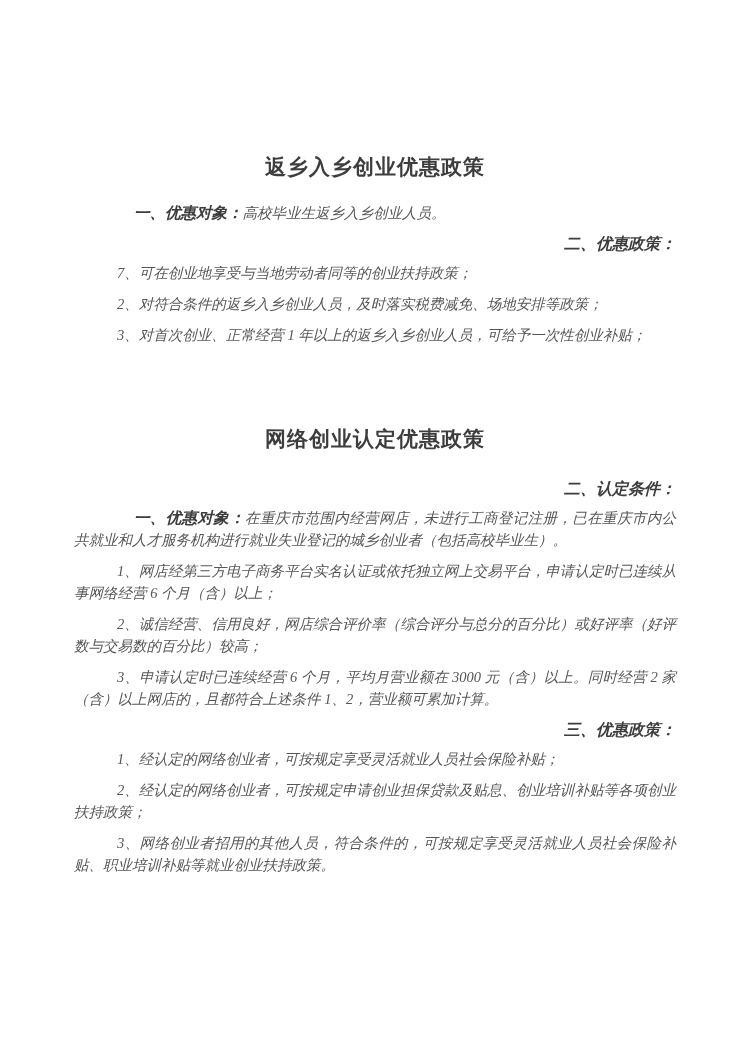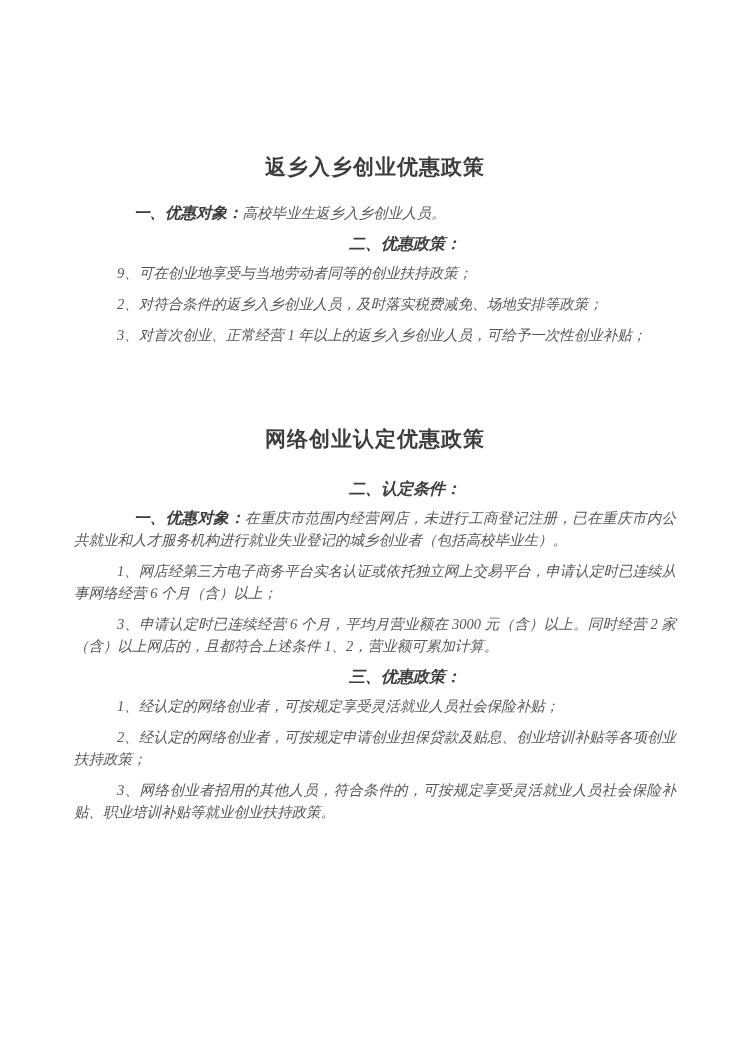--- a/index.html
+++ b/index.html
@@ -43,21 +43,21 @@
   .para.mixed {
     text-indent: 60px;
   }
   .para.head {
     font-family: "Liberation Sans", sans-serif;
     font-size: 16px;
     font-weight: 700;
     color: #3d3d3d;
     text-indent: 60px;
     margin-bottom: 7px;
-    text-align: center;
+    text-align: right;
   }
   .para.item {
     text-indent: 43px;
   }
   .lead {
     font-family: "Liberation Sans", sans-serif;
     font-size: 15.5px;
     font-weight: 700;
     color: #3d3d3d;
   }
@@ -67,33 +67,34 @@
 
 <div class="page">
 
   <div>
     <div class="doc-title">返乡入乡创业优惠政策</div>
 
     <div class="para mixed"><span class="lead">一、优惠对象：</span><span>高校毕业生返乡入乡创业人员。</span></div>
 
     <div class="para head">二、优惠政策：</div>
 
-    <div class="para item">9、可在创业地享受与当地劳动者同等的创业扶持政策；</div>
+    <div class="para item">7、可在创业地享受与当地劳动者同等的创业扶持政策；</div>
     <div class="para item">2、对符合条件的返乡入乡创业人员，及时落实税费减免、场地安排等政策；</div>
     <div class="para item">3、对首次创业、正常经营 1 年以上的返乡入乡创业人员，可给予一次性创业补贴；</div>
   </div>
 
   <div>
     <div class="doc-title second">网络创业认定优惠政策</div>
 
     <div class="para head">二、认定条件：</div>
 
     <div class="para mixed"><span class="lead">一、优惠对象：</span><span>在重庆市范围内经营网店，未进行工商登记注册，已在重庆市内公共就业和人才服务机构进行就业失业登记的城乡创业者（包括高校毕业生）。</span></div>
 
     <div class="para item">1、网店经第三方电子商务平台实名认证或依托独立网上交易平台，申请认定时已连续从事网络经营 6 个月（含）以上；</div>
+    <div class="para item">2、诚信经营、信用良好，网店综合评价率（综合评分与总分的百分比）或好评率（好评数与交易数的百分比）较高；</div>
     <div class="para item">3、申请认定时已连续经营 6 个月，平均月营业额在 3000 元（含）以上。同时经营 2 家（含）以上网店的，且都符合上述条件 1、2，营业额可累加计算。</div>
 
     <div class="para head">三、优惠政策：</div>
 
     <div class="para item">1、经认定的网络创业者，可按规定享受灵活就业人员社会保险补贴；</div>
     <div class="para item">2、经认定的网络创业者，可按规定申请创业担保贷款及贴息、创业培训补贴等各项创业扶持政策；</div>
     <div class="para item">3、网络创业者招用的其他人员，符合条件的，可按规定享受灵活就业人员社会保险补贴、职业培训补贴等就业创业扶持政策。</div>
   </div>
 
 </div>

